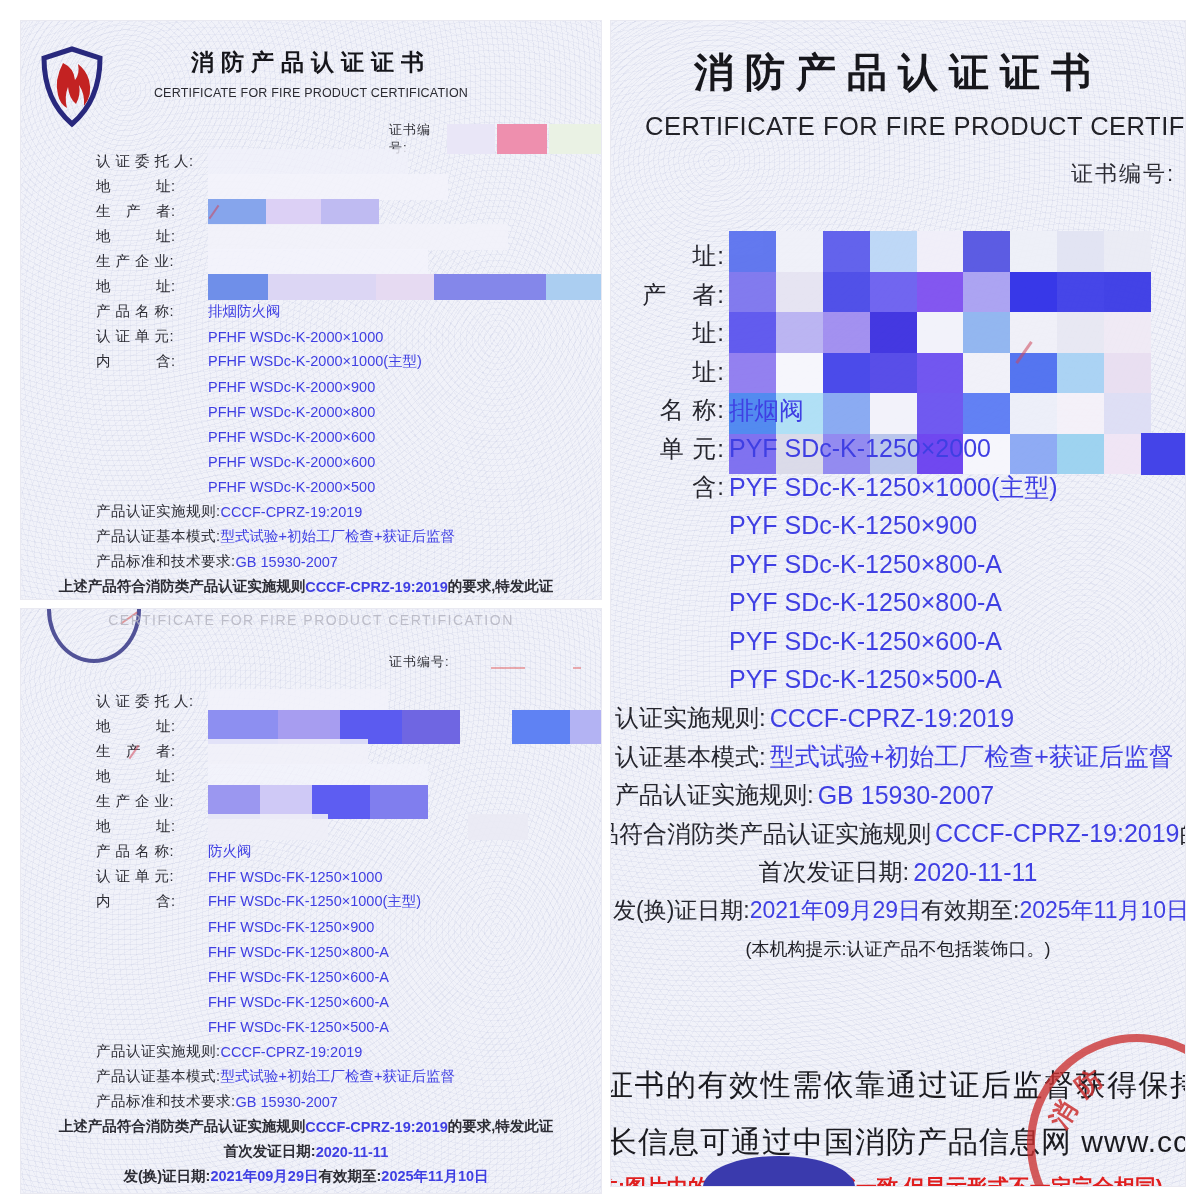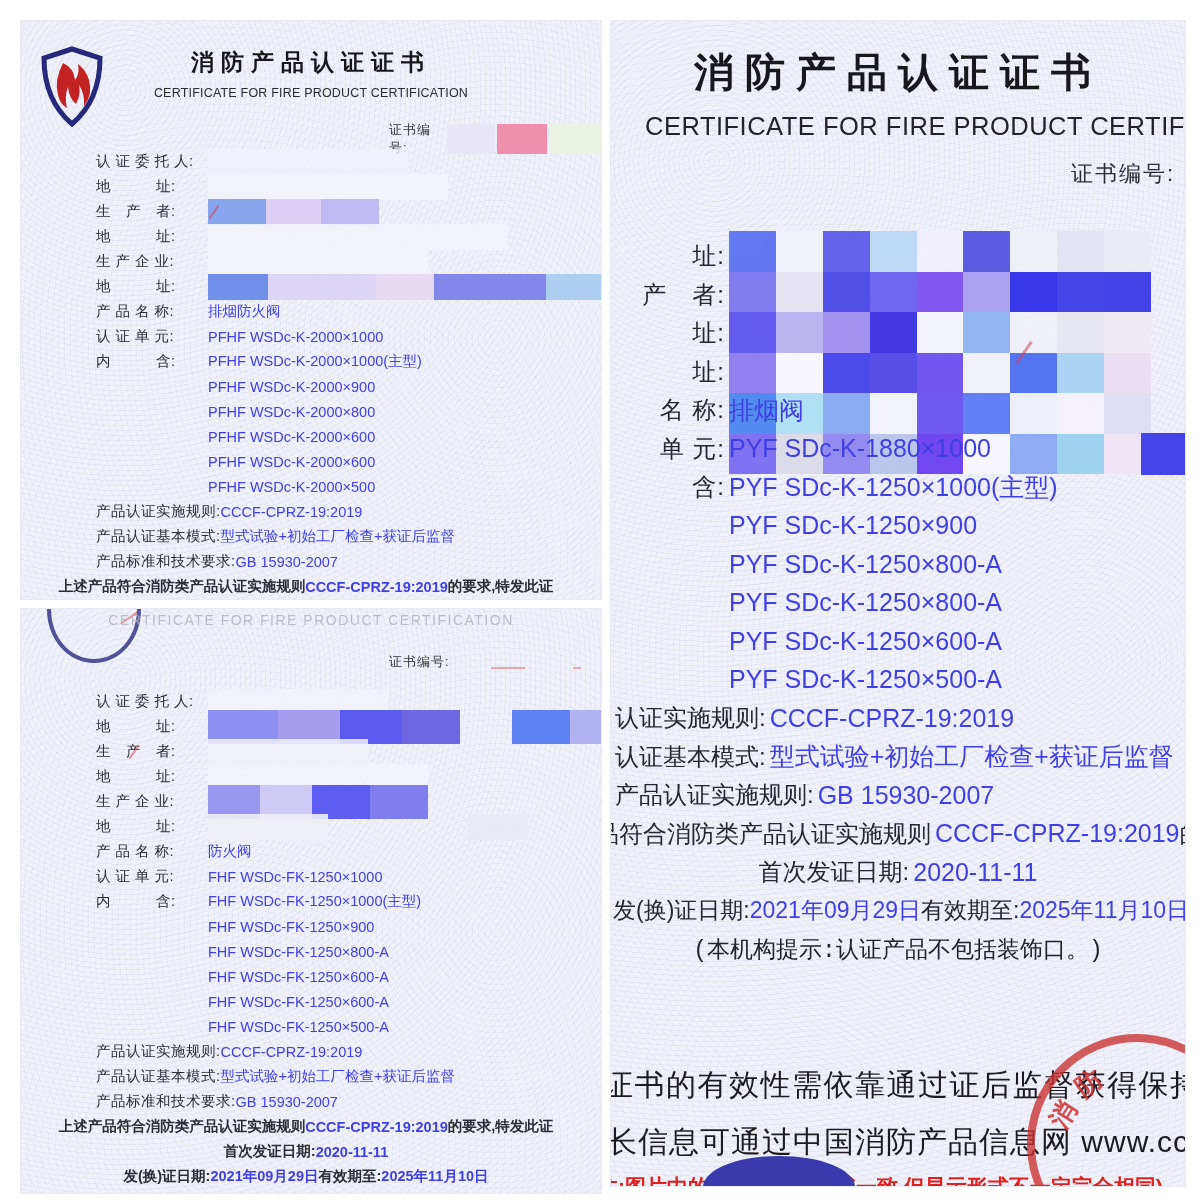--- a/index.html
+++ b/index.html
@@ -43,21 +43,21 @@
   .r-fields{position:absolute;left:0;right:0;top:216px;}
   .r-row{display:flex;align-items:center;height:38.5px;font-size:24px;white-space:nowrap;}
   .r-lab{flex:0 0 114px;text-align:right;color:#26262e;letter-spacing:1px;}
   .r-val{color:#3f3fe3;font-size:25px;margin-left:4px;}
   .r-model{padding-left:118px;color:#3f3fe3;font-size:25px;}
   .r-rule{padding-left:4px;}
   .r-rule .rlab{color:#26262e;}
   .r-rule .val{font-size:25px;}
   .r-compliance{margin-left:-16px;}
   .r-center{justify-content:center;}
-  .r-note{justify-content:center;color:#222228;font-size:23px;font-family:Liberation Mono, monospace;}
+  .r-note{justify-content:center;color:#222228;font-size:18px;}
   #mosaic{position:absolute;left:118px;top:210px;width:422px;height:243px;display:grid;
           grid-template-columns:repeat(9,1fr);grid-template-rows:repeat(6,1fr);opacity:0.95;}
   #mosaic div{width:100%;height:100%;}
   .mosaic-extra{position:absolute;left:530px;top:412px;width:46px;height:42px;background:#4444e8;}
   .r-footer{position:absolute;left:0;right:0;top:1044px;}
   .r-f1{font-size:30px;color:#1b1b20;margin-left:-8px;white-space:nowrap;letter-spacing:1.5px;}
   .r-f2{font-size:30px;color:#1b1b20;margin-left:-4px;margin-top:16px;white-space:nowrap;letter-spacing:1px;}
   .r-red{margin-top:10px;font-size:21px;font-weight:bold;color:#e01f1f;margin-left:-14px;white-space:nowrap;}
   .dome{position:absolute;left:92px;bottom:-32px;width:152px;height:62px;background:#3a3aad;border-radius:50%;}
   .seal{position:absolute;right:-62px;bottom:-68px;width:204px;height:204px;border:8px solid rgba(203,48,48,0.78);
@@ -346,21 +346,21 @@
         </div>
       <div class="r-row">
           <span class="r-lab">址:</span>
         </div>
       <div class="r-row">
         <span class="r-lab">名 称:</span>
         <span class="r-val">排烟阀</span>
       </div>
       <div class="r-row">
         <span class="r-lab">单 元:</span>
-        <span class="r-val">PYF SDc-K-1880×1000</span>
+        <span class="r-val">PYF SDc-K-1250×2000</span>
       </div>
       <div class="r-row">
         <span class="r-lab">含:</span>
         <span class="r-val">PYF SDc-K-1250×1000(主型)</span>
       </div>
       <div class="r-row r-model">PYF SDc-K-1250×900</div>
       <div class="r-row r-model">PYF SDc-K-1250×800-A</div>
       <div class="r-row r-model">PYF SDc-K-1250×800-A</div>
       <div class="r-row r-model">PYF SDc-K-1250×600-A</div>
       <div class="r-row r-model">PYF SDc-K-1250×500-A</div>

